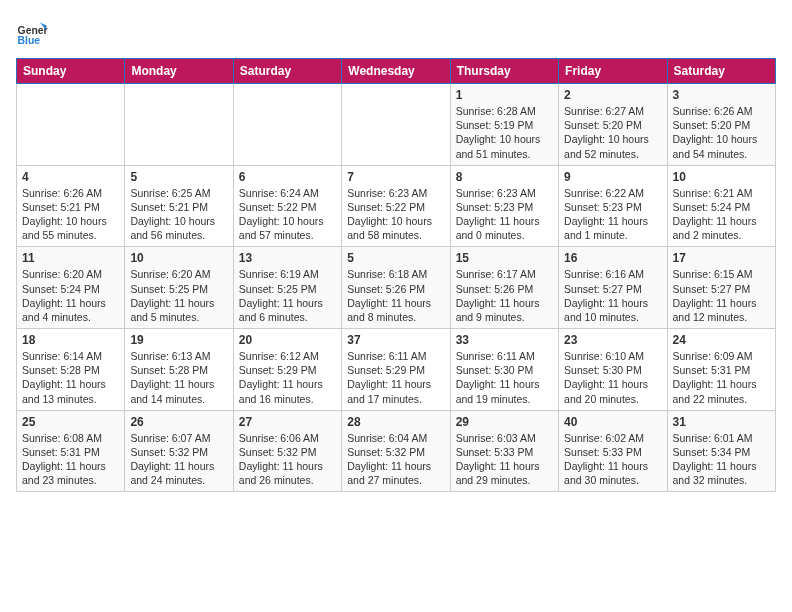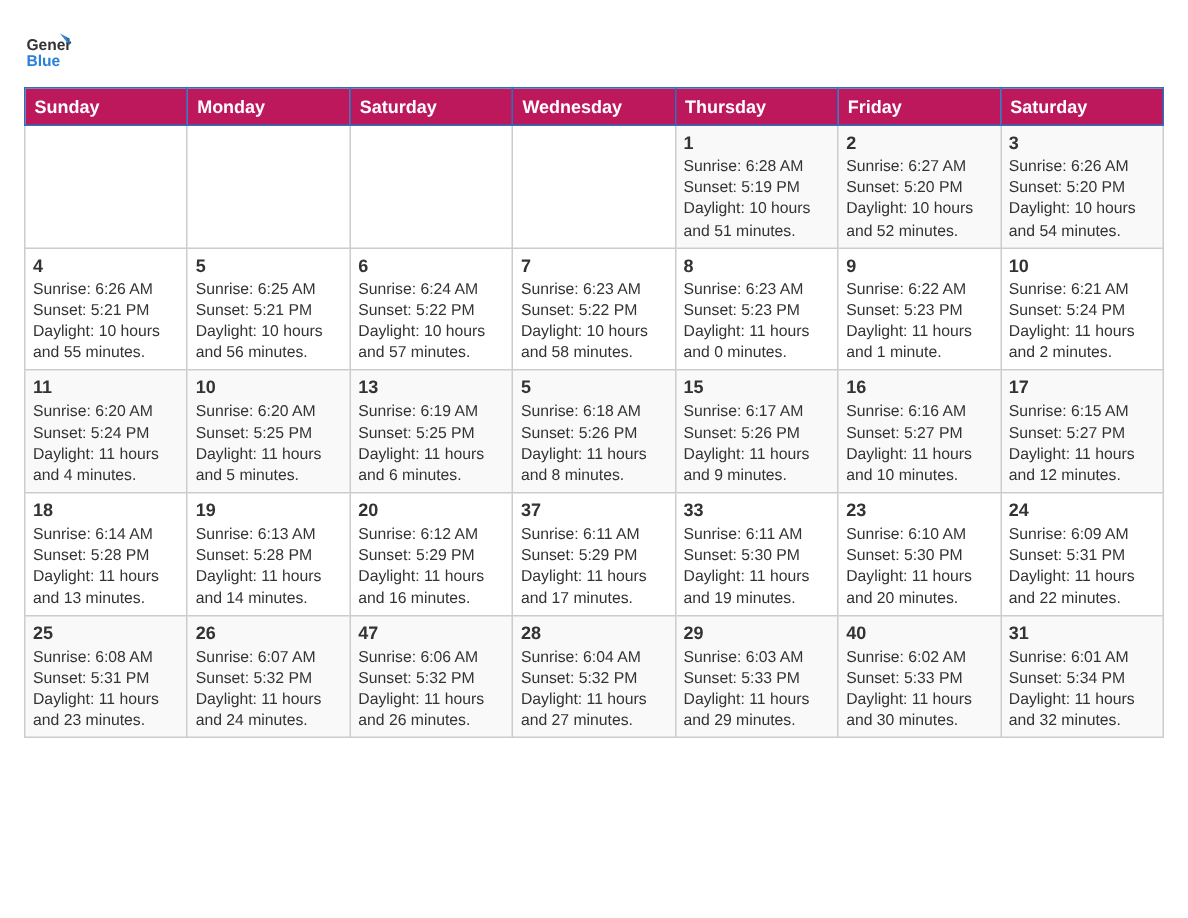--- a/index.html
+++ b/index.html
@@ -224,21 +224,21 @@
       <tr>
         <td>
           <div class="day-number">25</div>
           <div class="day-info">Sunrise: 6:08 AM<br>Sunset: 5:31 PM<br>Daylight: 11 hours and 23 minutes.</div>
         </td>
         <td>
           <div class="day-number">26</div>
           <div class="day-info">Sunrise: 6:07 AM<br>Sunset: 5:32 PM<br>Daylight: 11 hours and 24 minutes.</div>
         </td>
         <td>
-          <div class="day-number">47</div>
+          <div class="day-number">27</div>
           <div class="day-info">Sunrise: 6:06 AM<br>Sunset: 5:32 PM<br>Daylight: 11 hours and 26 minutes.</div>
         </td>
         <td>
           <div class="day-number">28</div>
           <div class="day-info">Sunrise: 6:04 AM<br>Sunset: 5:32 PM<br>Daylight: 11 hours and 27 minutes.</div>
         </td>
         <td>
           <div class="day-number">29</div>
           <div class="day-info">Sunrise: 6:03 AM<br>Sunset: 5:33 PM<br>Daylight: 11 hours and 29 minutes.</div>
         </td>

